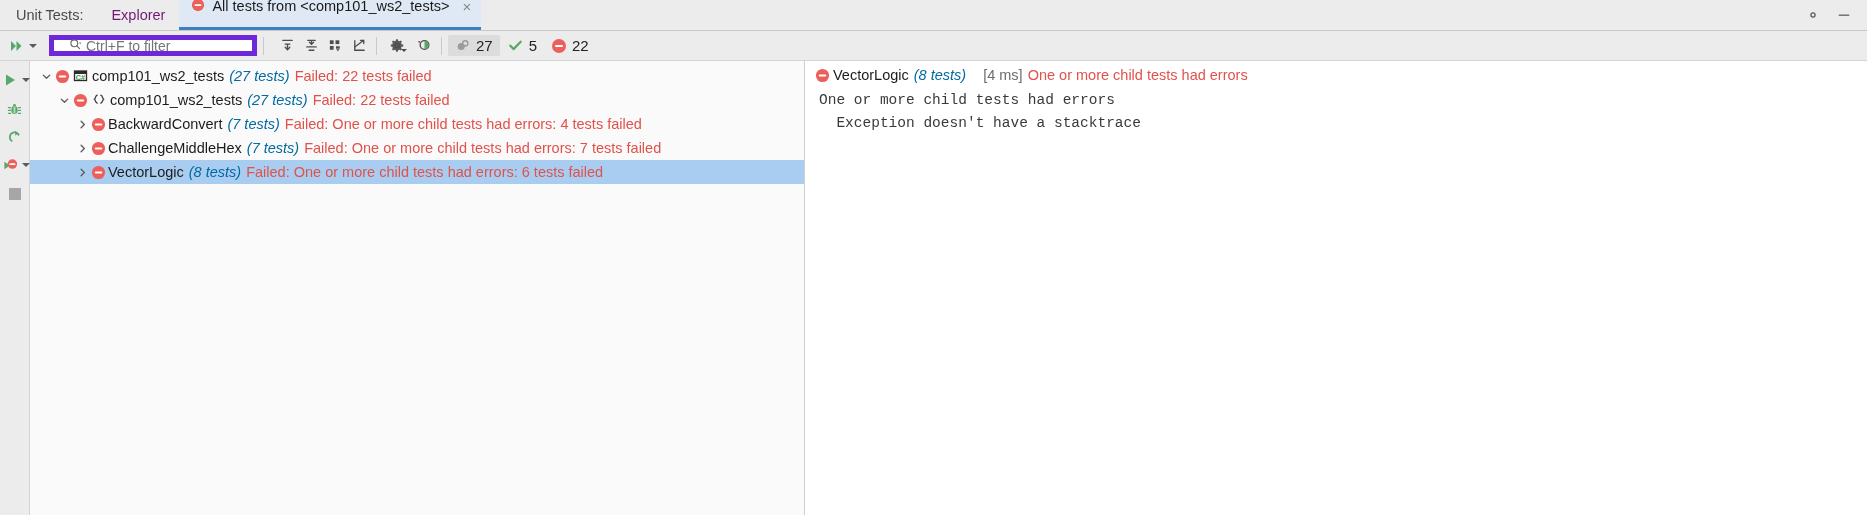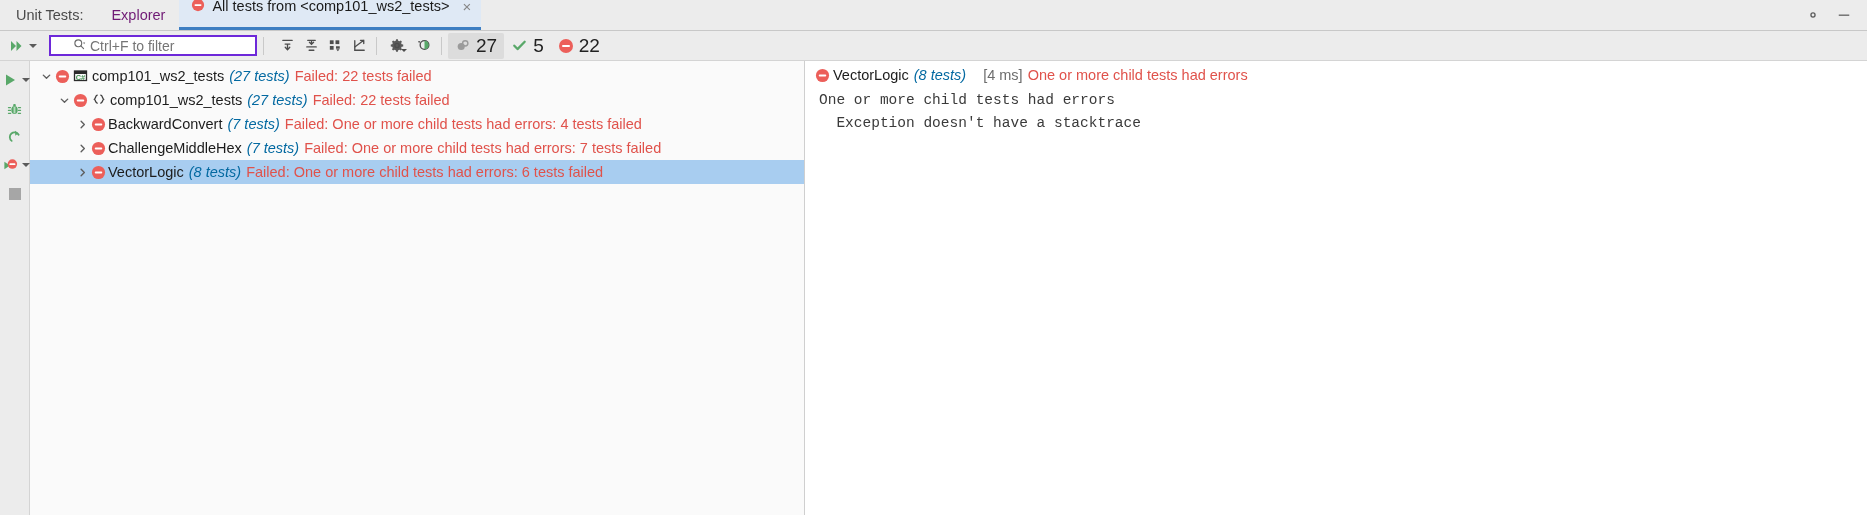--- a/index.html
+++ b/index.html
@@ -67,34 +67,34 @@
   }
   .caret-sm {
     width: 0; height: 0;
     border-left: 4px solid transparent;
     border-right: 4px solid transparent;
     border-top: 4px solid #5b5b5b;
     margin-left: 1px; margin-right: 4px; cursor: pointer;
   }
   .search-box {
     width: 208px; height: 21px;
-    background: #fff; border: 2px solid #6d28d9;
+    background: #fff; border: 5px solid #6d28d9;
     display: flex; align-items: center;
-    margin-left: 8px; padding: 0 22px; gap: 4px;
+    margin-left: 8px; padding: 0 15px; gap: 4px;
   }
   .search-box input {
     border: none; outline: none; width: 100%;
     font-family: "Liberation Sans", sans-serif;
     font-size: 14px; color: #6f6f6f; background: transparent;
   }
   .tb-sep { width: 1px; height: 18px; background: #c9c9c9; margin: 0 6px; }
   .icon-group { display: flex; align-items: center; gap: 2px; margin-left: 6px; }
   .counter {
     display: flex; align-items: center; gap: 5px;
-    font-size: 19px; color: #222; padding: 2px 7px;
+    font-size: 15px; color: #222; padding: 2px 7px;
     cursor: pointer;
   }
   .counter.active { background: #dcdcdc; border-radius: 2px; }
 
   
   .main { flex: 1 1 auto; display: flex; min-height: 0; background: #fafafa; }
 
   .gutter {
     width: 30px; background: #ececec;
     border-right: 1px solid #d4d4d4;

